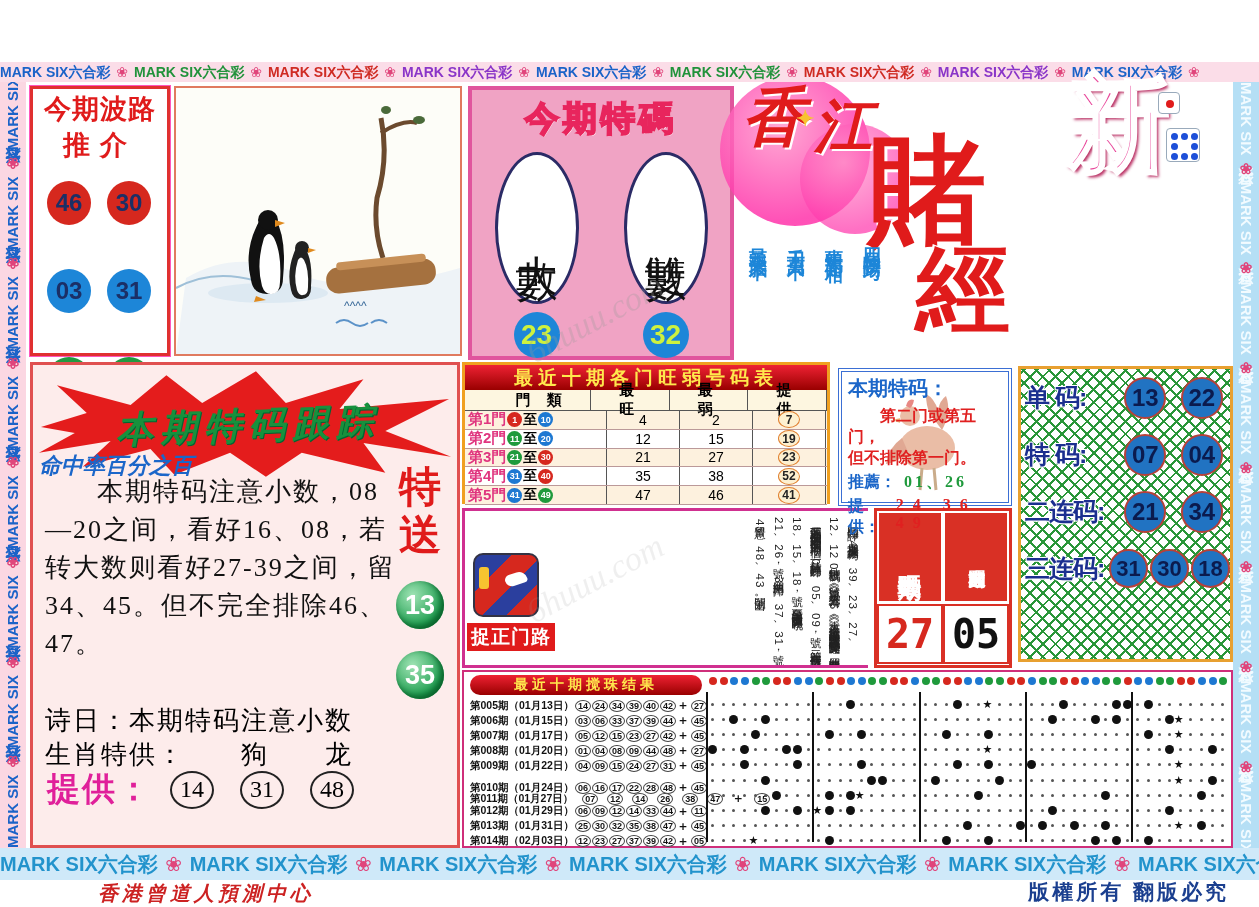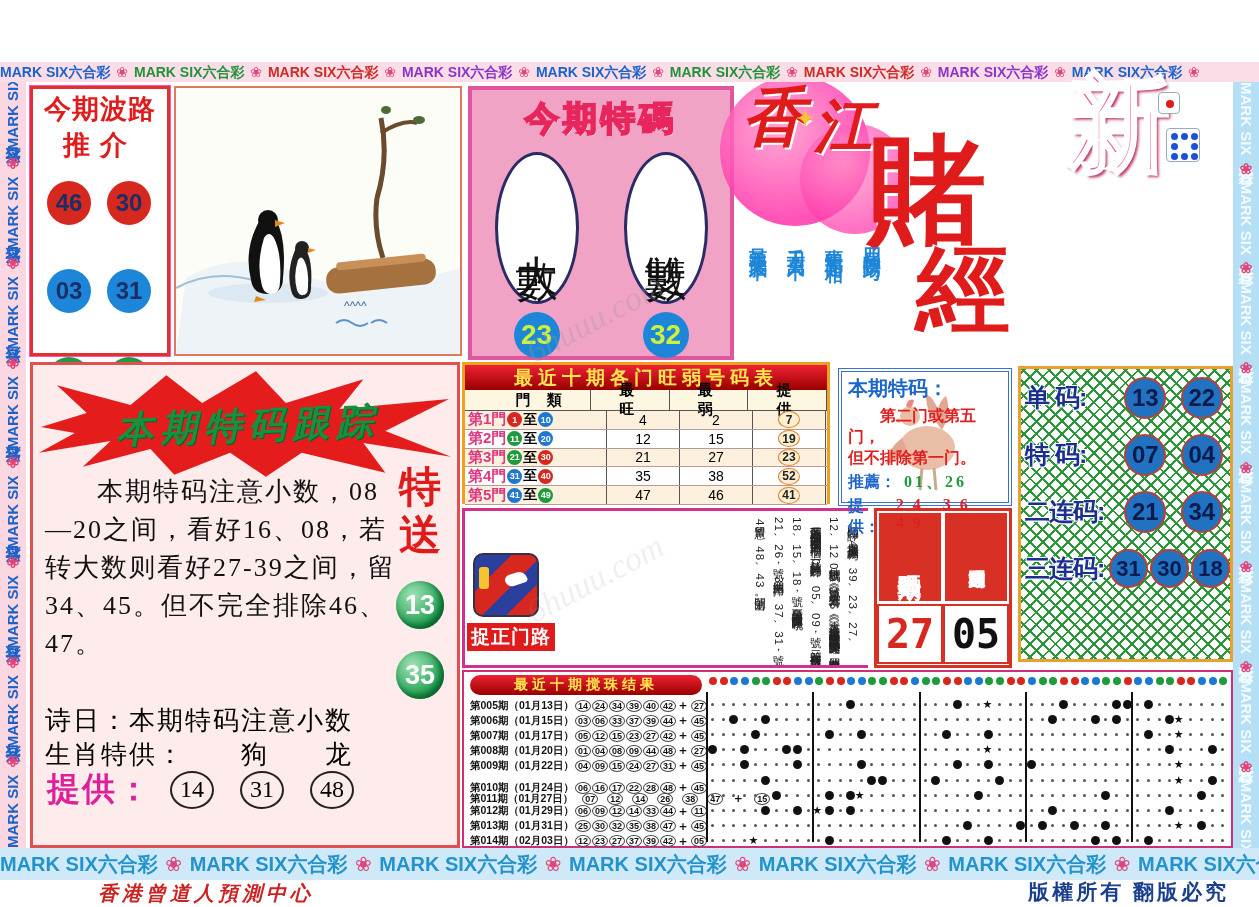--- a/index.html
+++ b/index.html
@@ -449,20 +449,21 @@
           </div>
         </div>
       </div>
   </div>
 
   <div id="article">
     <svg class="burst" viewBox="0 0 424 112">
       <polygon fill="#e41c1c" points="6,58 52,44 22,16 96,36 132,6 168,34 222,2 252,34 330,10 306,40 416,30 352,62 418,88 330,74 352,104 268,84 232,108 196,84 140,106 116,80 48,98 76,72 4,84 40,64"></polygon>
     </svg>
     <div class="burst-title">本期特码跟踪</div>
+    <div class="hit-rate">命中率百分之百</div>
     <div class="article-body">本期特码注意小数，08—20之间，看好16、08，若转大数则看好27-39之间，留34、45。但不完全排除46、47。</div>
     <div class="tesong-col">
       <span class="tesong-char">特</span>
       <span class="tesong-char">送</span>
       <span class="tesong-ball">13</span>
       <span class="tesong-ball">35</span>
     </div>
     <div class="poem">诗日：本期特码注意小数</div>
     <div class="zodiac">生肖特供：　　狗　　龙</div>
     <div class="tigong-row">

